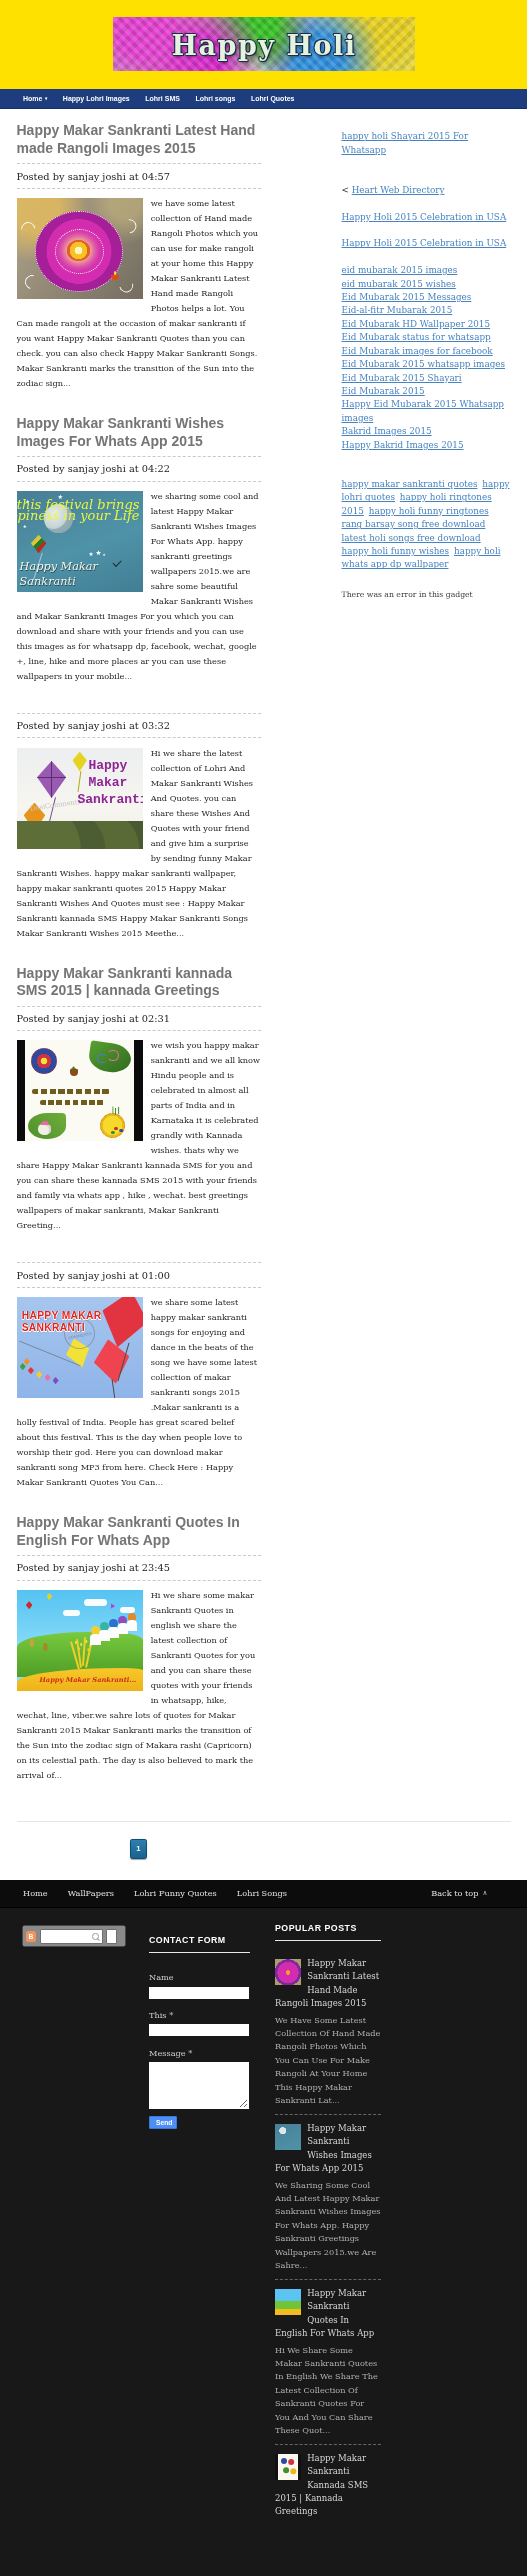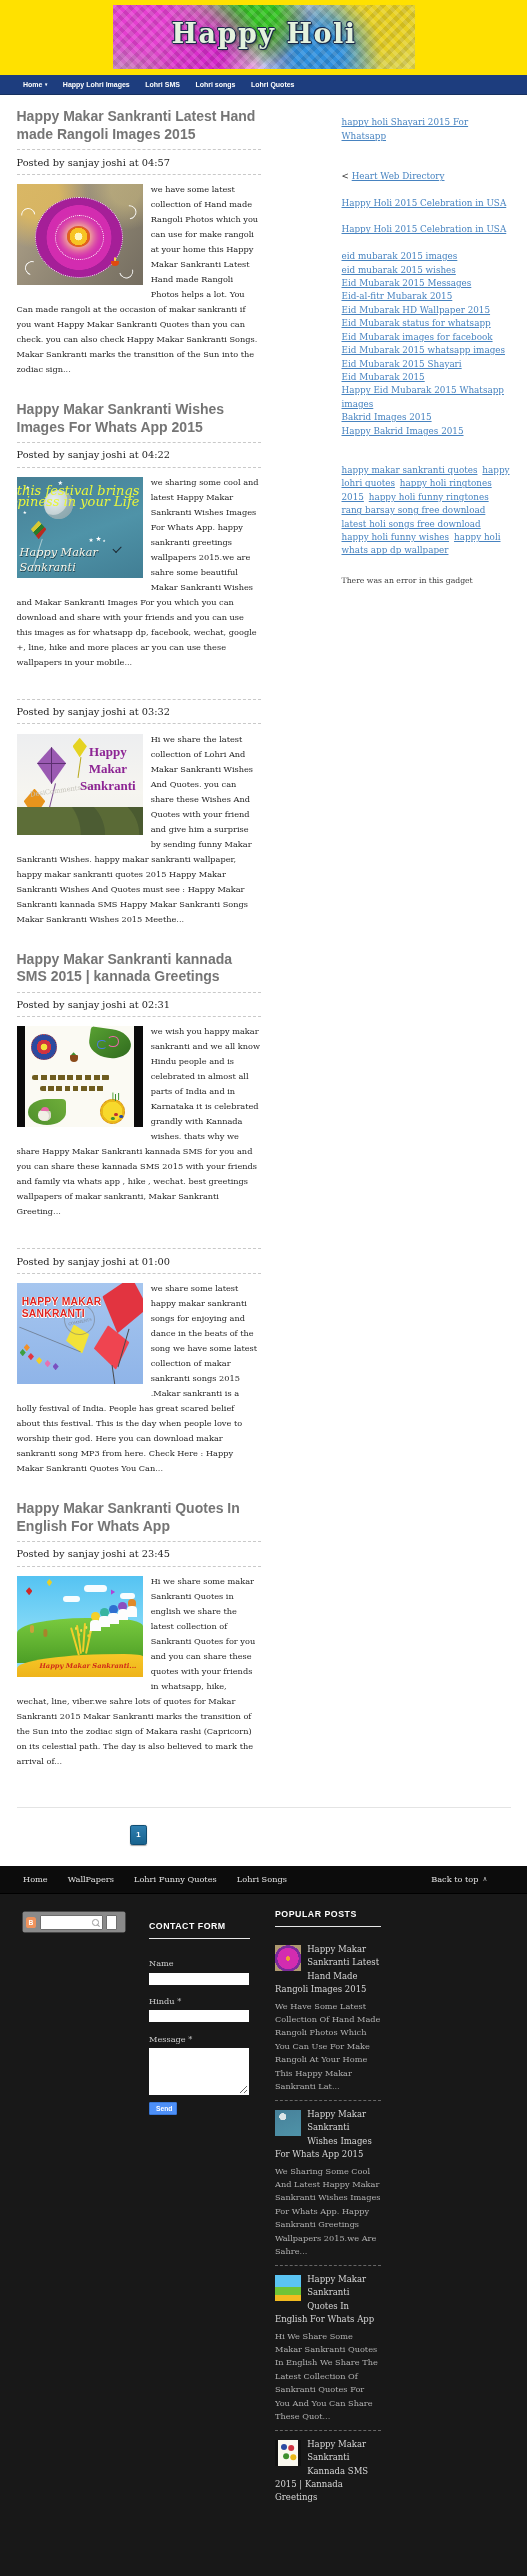--- a/index.html
+++ b/index.html
@@ -1,21 +1,21 @@
 <!DOCTYPE html>
 <html style="font-size:8.2px"><head>
 <meta charset="utf-8">
 <style>
   html,body{margin:0;padding:0;background:#ffffff;}
   body{width:528px;font-family:"DejaVu Serif",serif;color:#2b2b2b;}
   .abs{position:absolute;}
 
   
   .header{background:#ffe100;padding:5.2px 0 5.7px;}
-  .banner{width:302px;height:64px;margin:0 auto;position:relative;overflow:hidden;
+  .banner{width:302px;height:54px;margin:12px auto;position:relative;overflow:hidden;
     background:
       repeating-linear-gradient(45deg, rgba(255,255,255,.14) 0 3.6px, transparent 3.6px 7.2px),
       repeating-linear-gradient(-45deg, rgba(0,0,0,.10) 0 4.6px, transparent 4.6px 9.3px),
       radial-gradient(circle at 10% 25%,#e43fd0 0 9%,transparent 28%),
       radial-gradient(circle at 28% 80%,#d428c8 0 11%,transparent 30%),
       radial-gradient(circle at 47% 12%,#35c224 0 13%,transparent 32%),
       radial-gradient(circle at 68% 78%,#2f8fdd 0 11%,transparent 30%),
       radial-gradient(circle at 88% 22%,#e8d020 0 11%,transparent 30%),
       radial-gradient(circle at 58% 48%,#e04848 0 7%,transparent 20%),
       linear-gradient(120deg,#c9a2e8,#8fd06a 28%,#f2c8f0 52%,#74b8e8 75%,#e8e06a);}
@@ -78,21 +78,21 @@
   .t2-cap{left:3.1px;bottom:3.1px;color:#f6f6ea;font-style:italic;font-size:11.3px;font-family:"DejaVu Serif",serif;text-shadow:0.5px 0.5px 0 #24424e;}
 
   
   .img3{background:linear-gradient(180deg,#edeef0 0%,#f6f5f0 58%,#eff0ea 100%);}
   .k3-purple{left:20.6px;top:13.4px;width:29px;height:37px;background:#9a5ab2;clip-path:polygon(50% 0,100% 44%,50% 100%,0 44%);
     background-image:linear-gradient(#5a2f6e,#5a2f6e),linear-gradient(#5a2f6e,#5a2f6e);background-size:100% 1px,1px 100%;background-position:0 44%,50% 0;background-repeat:no-repeat,no-repeat;background-color:#9a5ab2;}
   .k3-tailP{left:34px;top:49px;width:1px;height:33px;background:#7a4a8e;transform:rotate(14deg);}
   .k3-yellow{left:56px;top:4.1px;width:14.4px;height:19.6px;background:#e5d322;clip-path:polygon(50% 0,100% 44%,50% 100%,0 44%);}
   .k3-tailY{left:62px;top:23px;width:1px;height:20.6px;background:#b8a818;transform:rotate(8deg);}
   .k3-orange{left:7.2px;top:55px;width:21.6px;height:29px;background:#e8941c;clip-path:polygon(50% 0,100% 44%,50% 100%,0 44%);}
-  .t3-cap{right:4.1px;top:9.3px;width:61px;text-align:center;color:#8d2594;font-weight:bold;font-size:13px;line-height:17px;font-family:Liberation Serif, serif;}
+  .t3-cap{right:4.1px;top:9.3px;width:61px;text-align:center;color:#8d2594;font-weight:bold;font-size:13px;line-height:17px;font-family:Liberation Mono, monospace;}
   .wm3{left:13.4px;top:49px;color:#c6c4bb;font-size:6.7px;transform:rotate(-8deg);}
   .trees3{left:0;right:0;bottom:0;height:28px;
     background:radial-gradient(circle at 12% 100%,#5d6e38 0 42%,transparent 43%),
     radial-gradient(circle at 38% 100%,#4c5c33 0 48%,transparent 49%),
     radial-gradient(circle at 66% 100%,#5a6a36 0 44%,transparent 45%),
     radial-gradient(circle at 92% 100%,#4a5a30 0 40%,transparent 41%);}
 
   
   .img4{background:#0b0b0b;}
   .c4-card{left:8.2px;right:8.2px;top:0;bottom:0;background:#fbfaf3;}
@@ -466,21 +466,21 @@
         </span>
       <span class="search-btn"></span>
     </div>
   </div>
 
   <div class="fcol-contact">
     <h3 class="fhead">CONTACT FORM</h3>
     <hr class="fhead-rule">
     <div class="contact-label first">Name</div>
     <input class="c-input" type="text" style="">
-    <div class="contact-label">Hindu *</div>
+    <div class="contact-label">This *</div>
     <input class="c-input" type="text" style="">
     <div class="contact-label">Message *</div>
     <textarea class="c-textarea" style=""></textarea>
     <button class="send-btn">Send</button>
   </div>
 
   <div class="fcol-popular">
     <h3 class="fhead">POPULAR POSTS</h3>
     <hr class="fhead-rule">
 

